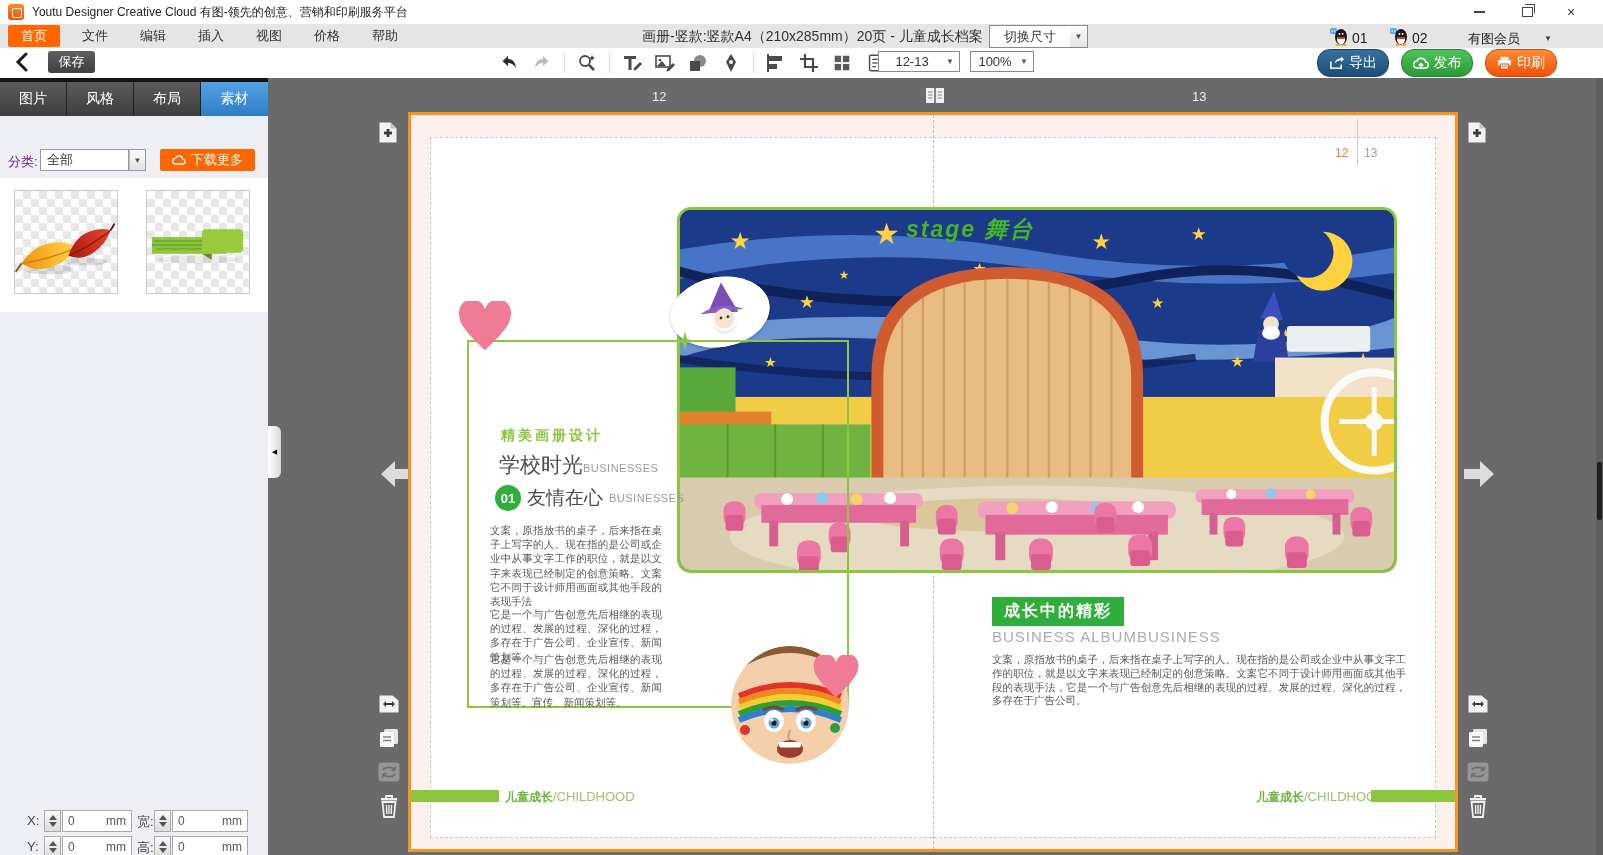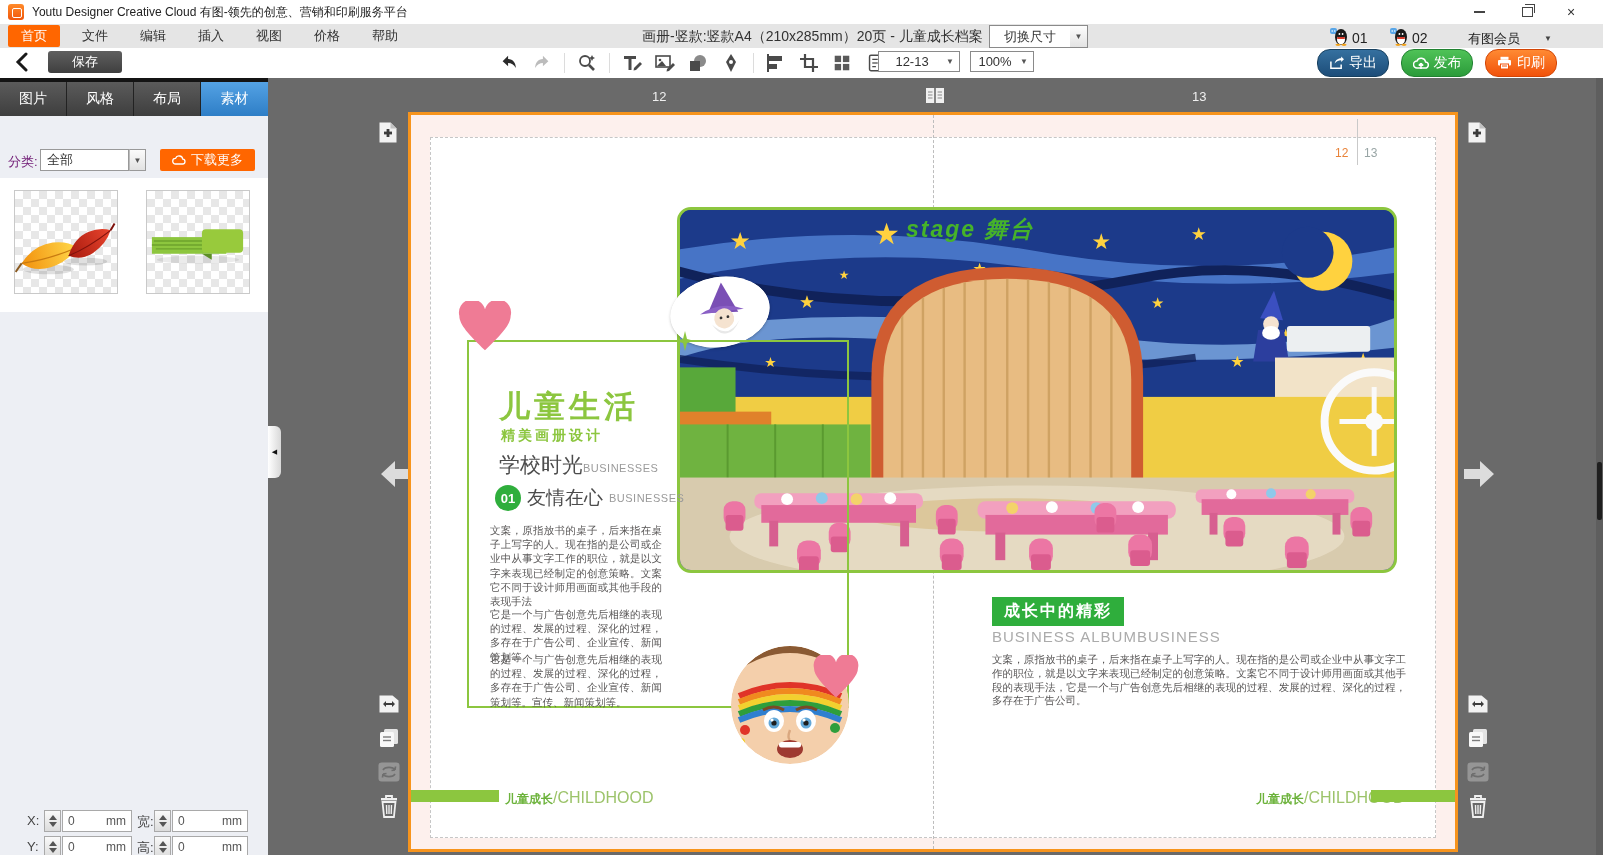--- a/index.html
+++ b/index.html
@@ -28,21 +28,21 @@
                font-size:13px;color:#333;display:flex;align-items:center;justify-content:center;}
   #switch-size-arrow{left:1070px;top:1px;width:17px;height:21px;border:1px solid #8a8a8a;border-left:none;
                background:linear-gradient(#fdfdfd,#e3e3e3);display:flex;align-items:center;justify-content:center;
                font-size:8px;color:#555;}
   .qq-label{top:6px;font-size:14px;color:#222;}
   #member-label{left:1468px;top:6px;font-size:13px;color:#222;}
   #member-arrow{left:1544px;top:10px;font-size:8px;color:#444;}
   
   #toolrow{left:0;top:48px;width:1603px;height:30px;background:#fff;border-bottom:1px solid #cfcfcf;box-sizing:content-box;}
   #back-btn{left:10px;top:2px;width:24px;height:24px;display:flex;align-items:center;justify-content:center;}
-  #save-btn{left:48px;top:3px;width:74px;height:22px;border-radius:3px;color:#fff;font-size:13px;
+  #save-btn{left:48px;top:3px;width:47px;height:22px;border-radius:3px;color:#fff;font-size:13px;
             background:linear-gradient(#5f5f5f,#3f3f3f);display:flex;align-items:center;justify-content:center;}
   #tool-icons{left:498px;top:2px;height:26px;display:flex;align-items:center;gap:11px;}
   .ticon{width:22px;height:22px;display:flex;align-items:center;justify-content:center;}
   .tsep{width:1px;height:20px;background:#dcdcdc;}
   .dd{top:3px;height:21px;border:1px solid #8a8a8a;background:#fff;font-size:13px;color:#333;
       display:flex;align-items:center;justify-content:space-between;padding:0 5px;box-sizing:border-box;margin-left:48px;}
   .dd .arr{font-size:8px;color:#555;margin-left:6px;}
   .cta{top:1px;width:70px;height:26px;border-radius:13px;color:#fff;font-size:14px;
        display:flex;align-items:center;justify-content:center;gap:5px;}
   #export-btn{left:1317px;background:linear-gradient(#35709f,#1d4d79);border:1px solid #17405f;}
@@ -102,21 +102,21 @@
   #lp-item{left:84px;top:370px;z-index:3;display:flex;align-items:center;gap:6px;}
   #num-circle{width:26px;height:26px;border-radius:50%;background:#2fae3c;color:#fff;font-size:13px;font-weight:bold;
               display:flex;align-items:center;justify-content:center;}
   #lp-item .cn{font-size:19px;color:#4c4c4c;}
   .body-par{width:172px;font-size:10.5px;line-height:14.2px;color:#595757;text-align:justify;z-index:3;}
   #kid-photo{left:320px;top:531px;width:118px;height:118px;border-radius:50%;overflow:hidden;z-index:4;}
   #heart2{left:401px;top:540px;width:48px;height:45px;z-index:5;}
   .footer-bar{top:675px;height:12px;background:#8cc63f;}
   .footer-text{top:674px;font-size:12px;white-space:nowrap;}
   .footer-text .cn{color:#6db33c;font-weight:bold;}
-  .footer-text .en{color:#9cc36a;font-size:16px;text-align:center;}
+  .footer-text .en{color:#9cc36a;font-size:13px;text-align:center;}
   #corner-line{left:946px;top:4px;width:1px;height:46px;background:#c9c9c9;}
   #corner-12{left:924px;top:31px;font-size:12px;color:#e8833a;}
   #corner-13{left:953px;top:31px;font-size:12px;color:#98a5a5;}
   #rp-badge{left:581px;top:482px;background:#2fae3c;color:#fff;font-size:16px;font-weight:bold;
             padding:4px 12px;letter-spacing:2px;}
   #rp-subheading{left:581px;top:513px;font-size:15px;color:#ababab;letter-spacing:1px;}
   #rp-text{left:581px;top:538px;width:414px;font-size:10.5px;line-height:13.8px;color:#595757;text-align:justify;}
   #rp-text p{margin:0 0 4px 0;}
   svg{display:block;}
 </style>
@@ -667,21 +667,20 @@
         <svg width="20" height="20" viewBox="0 0 20 20">
             <path d="M10,0 L12,8 L20,10 L12,12 L10,20 L8,12 L0,10 L8,8 Z" fill="#8cc63f"></path>
           </svg>
       </div>
       <div class="abs" id="heart1">
         <svg width="56" height="52" viewBox="0 0 24 22">
             <path d="M12,21 C5,14.2 1,10 1,6.2 A5.2,5.2 0 0 1 12,3.4 A5.2,5.2 0 0 1 23,6.2 C23,10 19,14.2 12,21 Z" fill="#ef7b95"></path>
           </svg>
       </div>
 
-      <div class="abs" id="lp-title">儿童生活</div>
       <div class="abs" id="lp-subtitle">精美画册设计</div>
       <div class="abs" id="lp-section">
         <span class="cn">学校时光</span><span class="en-small">BUSINESSES</span>
       </div>
       <div class="abs" id="lp-item">
         <span id="num-circle">01</span>
         <span class="cn">友情在心</span>
           <span class="en-small">BUSINESSES</span>
       </div>
       <div class="abs body-par" style="left:79px;top:408px;">文案，原指放书的桌子，后来指在桌子上写字的人。现在指的是公司或企业中从事文字工作的职位，就是以文字来表现已经制定的创意策略。文案它不同于设计师用画面或其他手段的表现手法</div>

